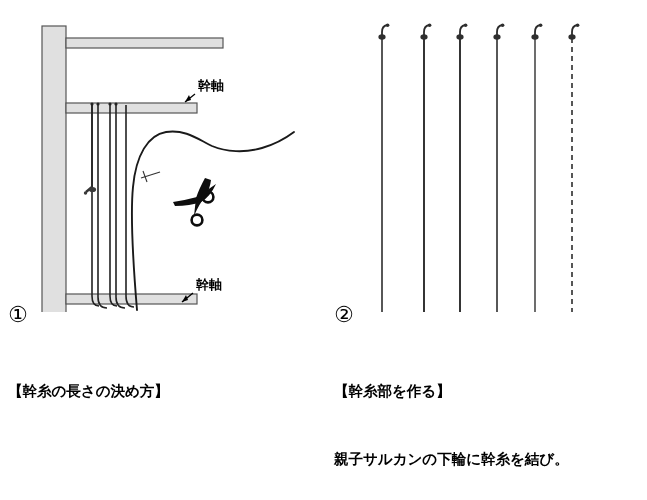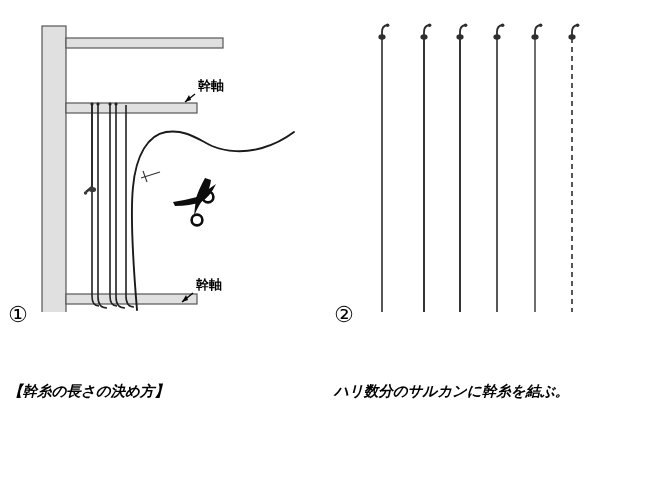--- a/index.html
+++ b/index.html
@@ -57,21 +57,21 @@
     font-size: 14.6px;
     line-height: 22.5px;
     font-weight: bold;
     letter-spacing: -0.1px;
     color: #000000;
     font-family: "DejaVu Sans", "Liberation Sans", sans-serif;
     white-space: pre-wrap;
   }
   #caption-1 { top: 323px; }
   #caption-2 { top: 323px; left: 4px; width: 310px; }
-  .caption-line { display: block; font-style: italic; }
+  .caption-line { display: block; }
 
   svg { display: block; }
   .lbl {
     font-family: "DejaVu Sans", "Liberation Sans", sans-serif;
     font-size: 13px;
     font-weight: bold;
     fill: #000000;
   }
 </style>
 </head>
@@ -215,19 +215,20 @@
           <circle cx="247.6" cy="13.2" r="1.8" fill="#2f2f2f"></circle>
         </g>
       </g>
     </svg>
 
     <div class="step-row" id="step-2-row">
       <span class="step-number">②</span>
     </div>
 
     <div class="caption" id="caption-2">
-      <span class="caption-line">ハリ数分のサルカンに幹糸を結ぶ。</span>
+      <span class="caption-line">【幹糸部を作る】</span>
+      <span class="caption-line">親子サルカンの下輪に幹糸を結び。</span>
       
       
     </div>
   </div>
 
 </div>
 
 </body></html>

